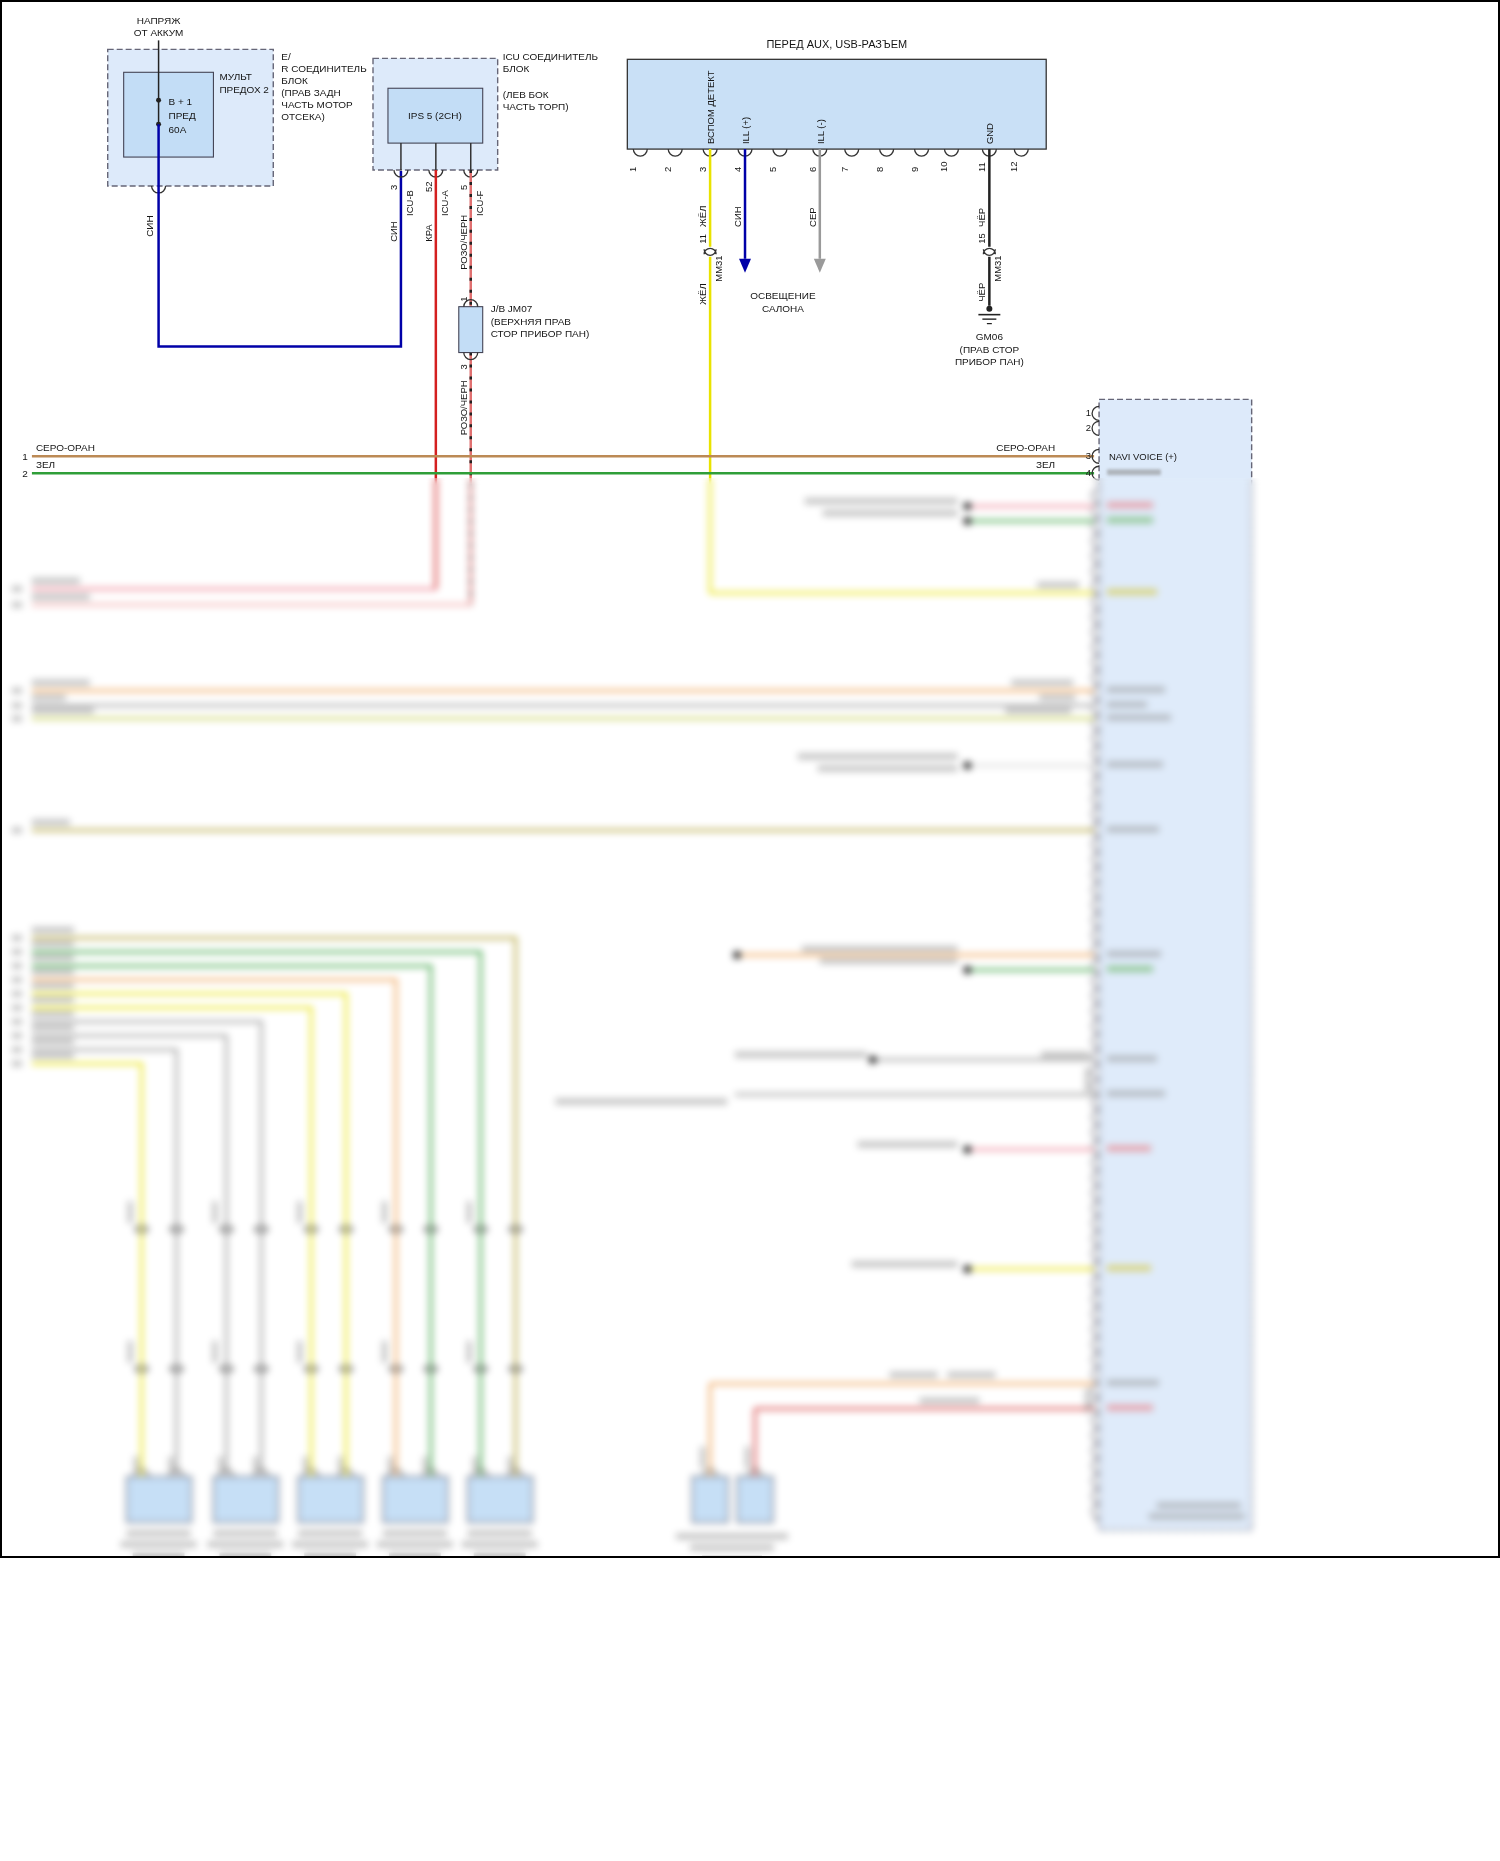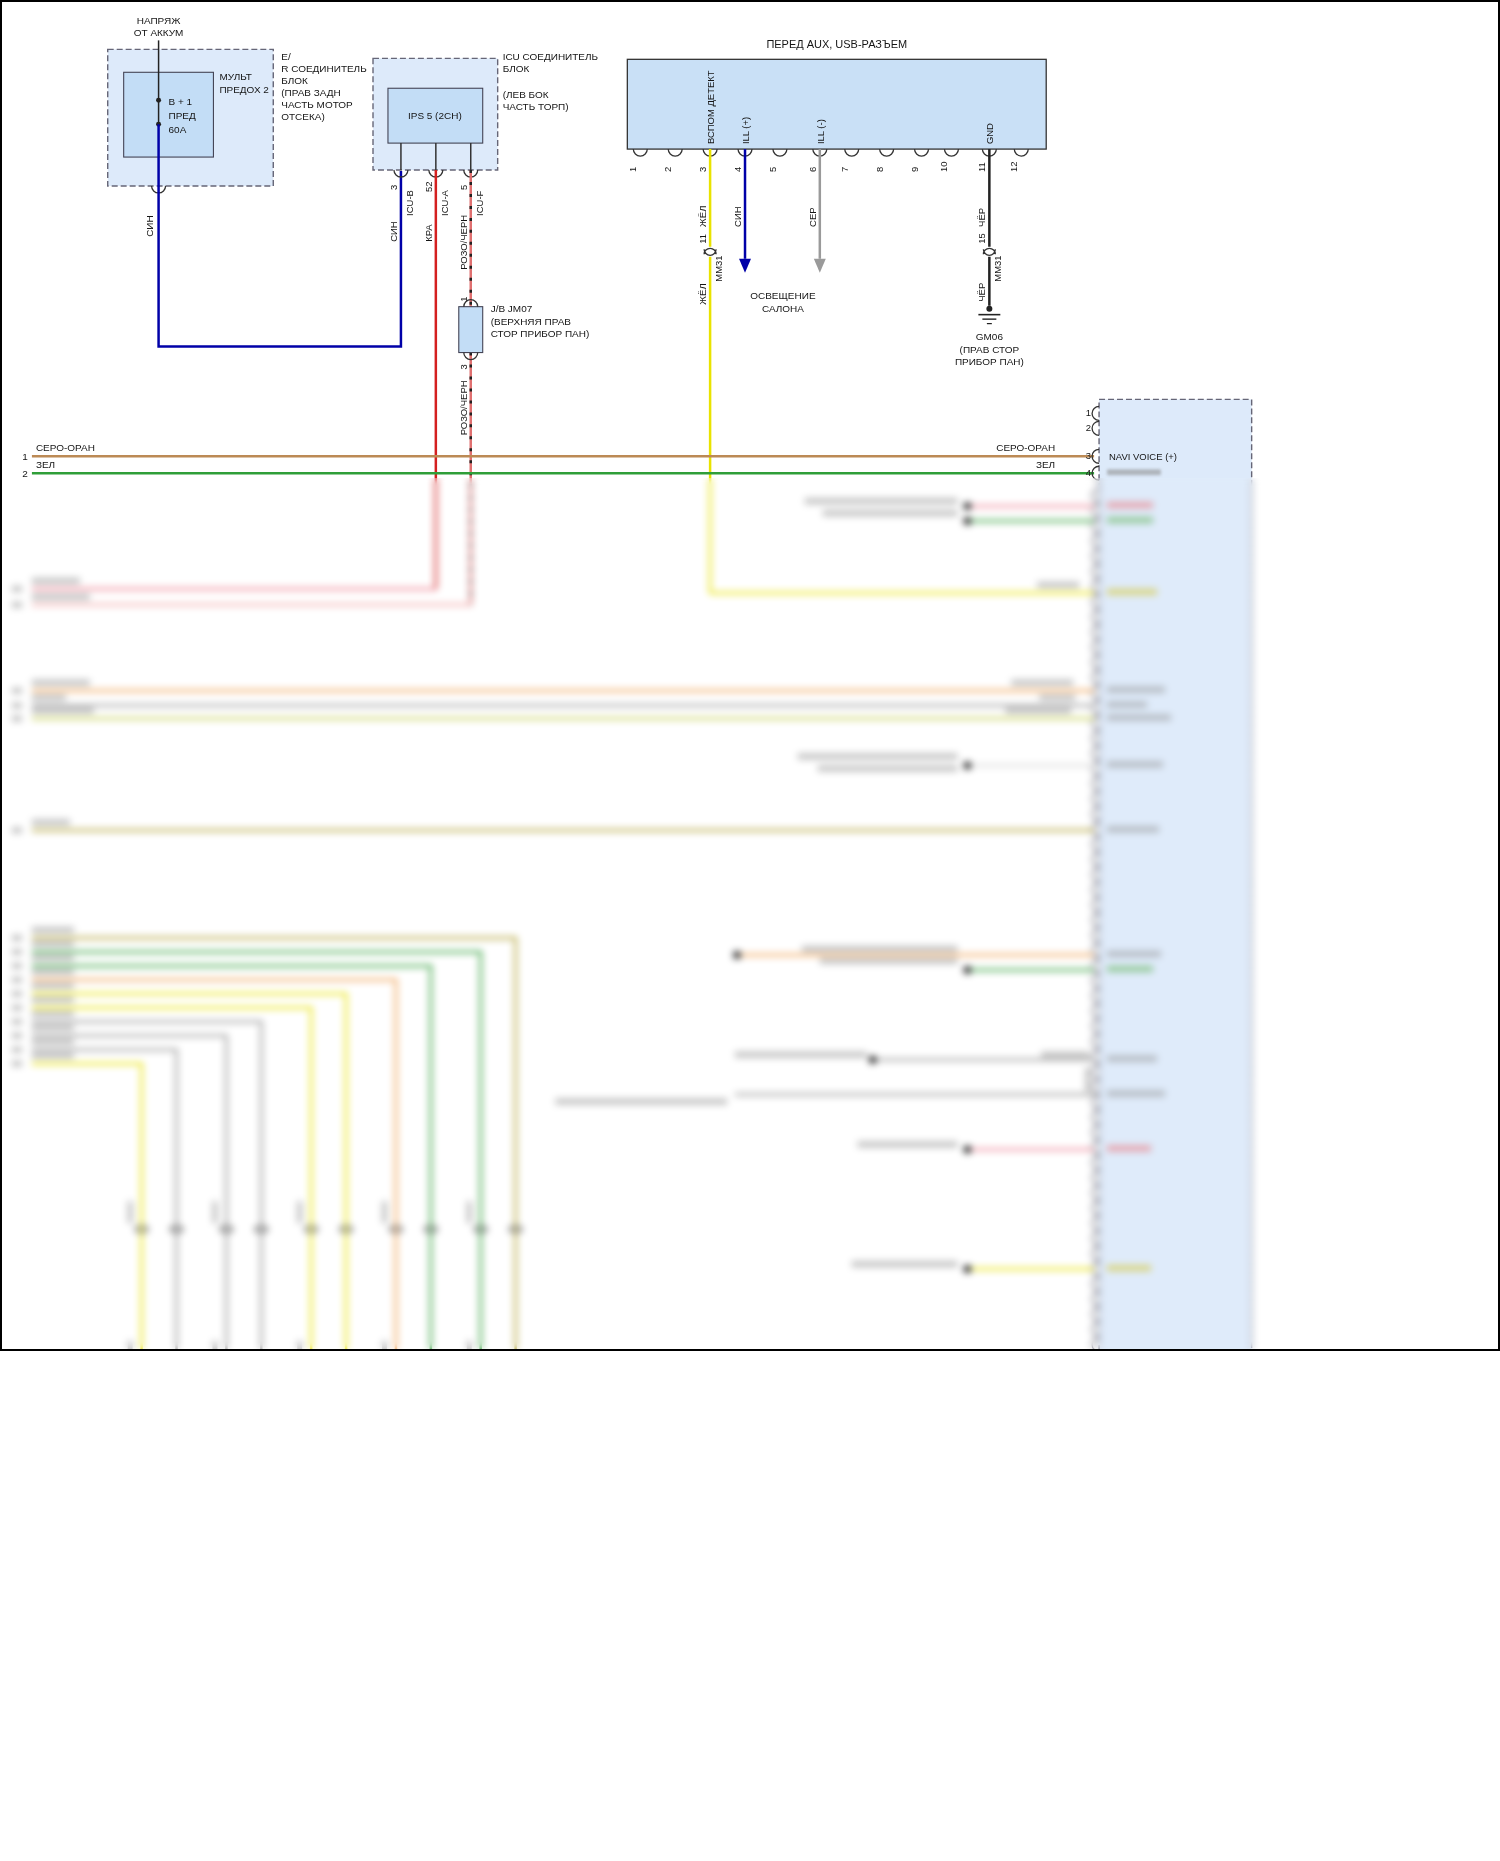--- a/index.html
+++ b/index.html
@@ -1,16 +1,16 @@
 <!DOCTYPE html>
 <html><head>
 <meta charset="utf-8">
 <style>
   html,body{margin:0;padding:0;background:#fff;}
-  .canvas{position:relative;width:1500px;height:1351px;background:#fff;border:2px solid #000;box-sizing:border-box;overflow:hidden;font-family:"Liberation Sans",sans-serif;}
+  .canvas{position:relative;width:1500px;height:1558px;background:#fff;border:2px solid #000;box-sizing:border-box;overflow:hidden;font-family:"Liberation Sans",sans-serif;}
   .canvas svg{position:absolute;left:0;top:0;}
   svg text{font-family:"Liberation Sans",sans-serif;fill:#151515;}
   .t9{font-size:9.5px;}
   .t10{font-size:10px;}
   .t11{font-size:11px;}
   .conn path{fill:none;stroke:#333;stroke-width:1.3;}
   .dashbox{fill:#ddeafa;stroke:#667;stroke-width:1.4;stroke-dasharray:6 3;}
   .solidbox{fill:#c3ddf6;stroke:#445;stroke-width:1.1;}
   .bigbox{fill:#c9e0f6;stroke:#333;stroke-width:1.3;}
   .stub{stroke:#333;stroke-width:1.5;fill:none;}

